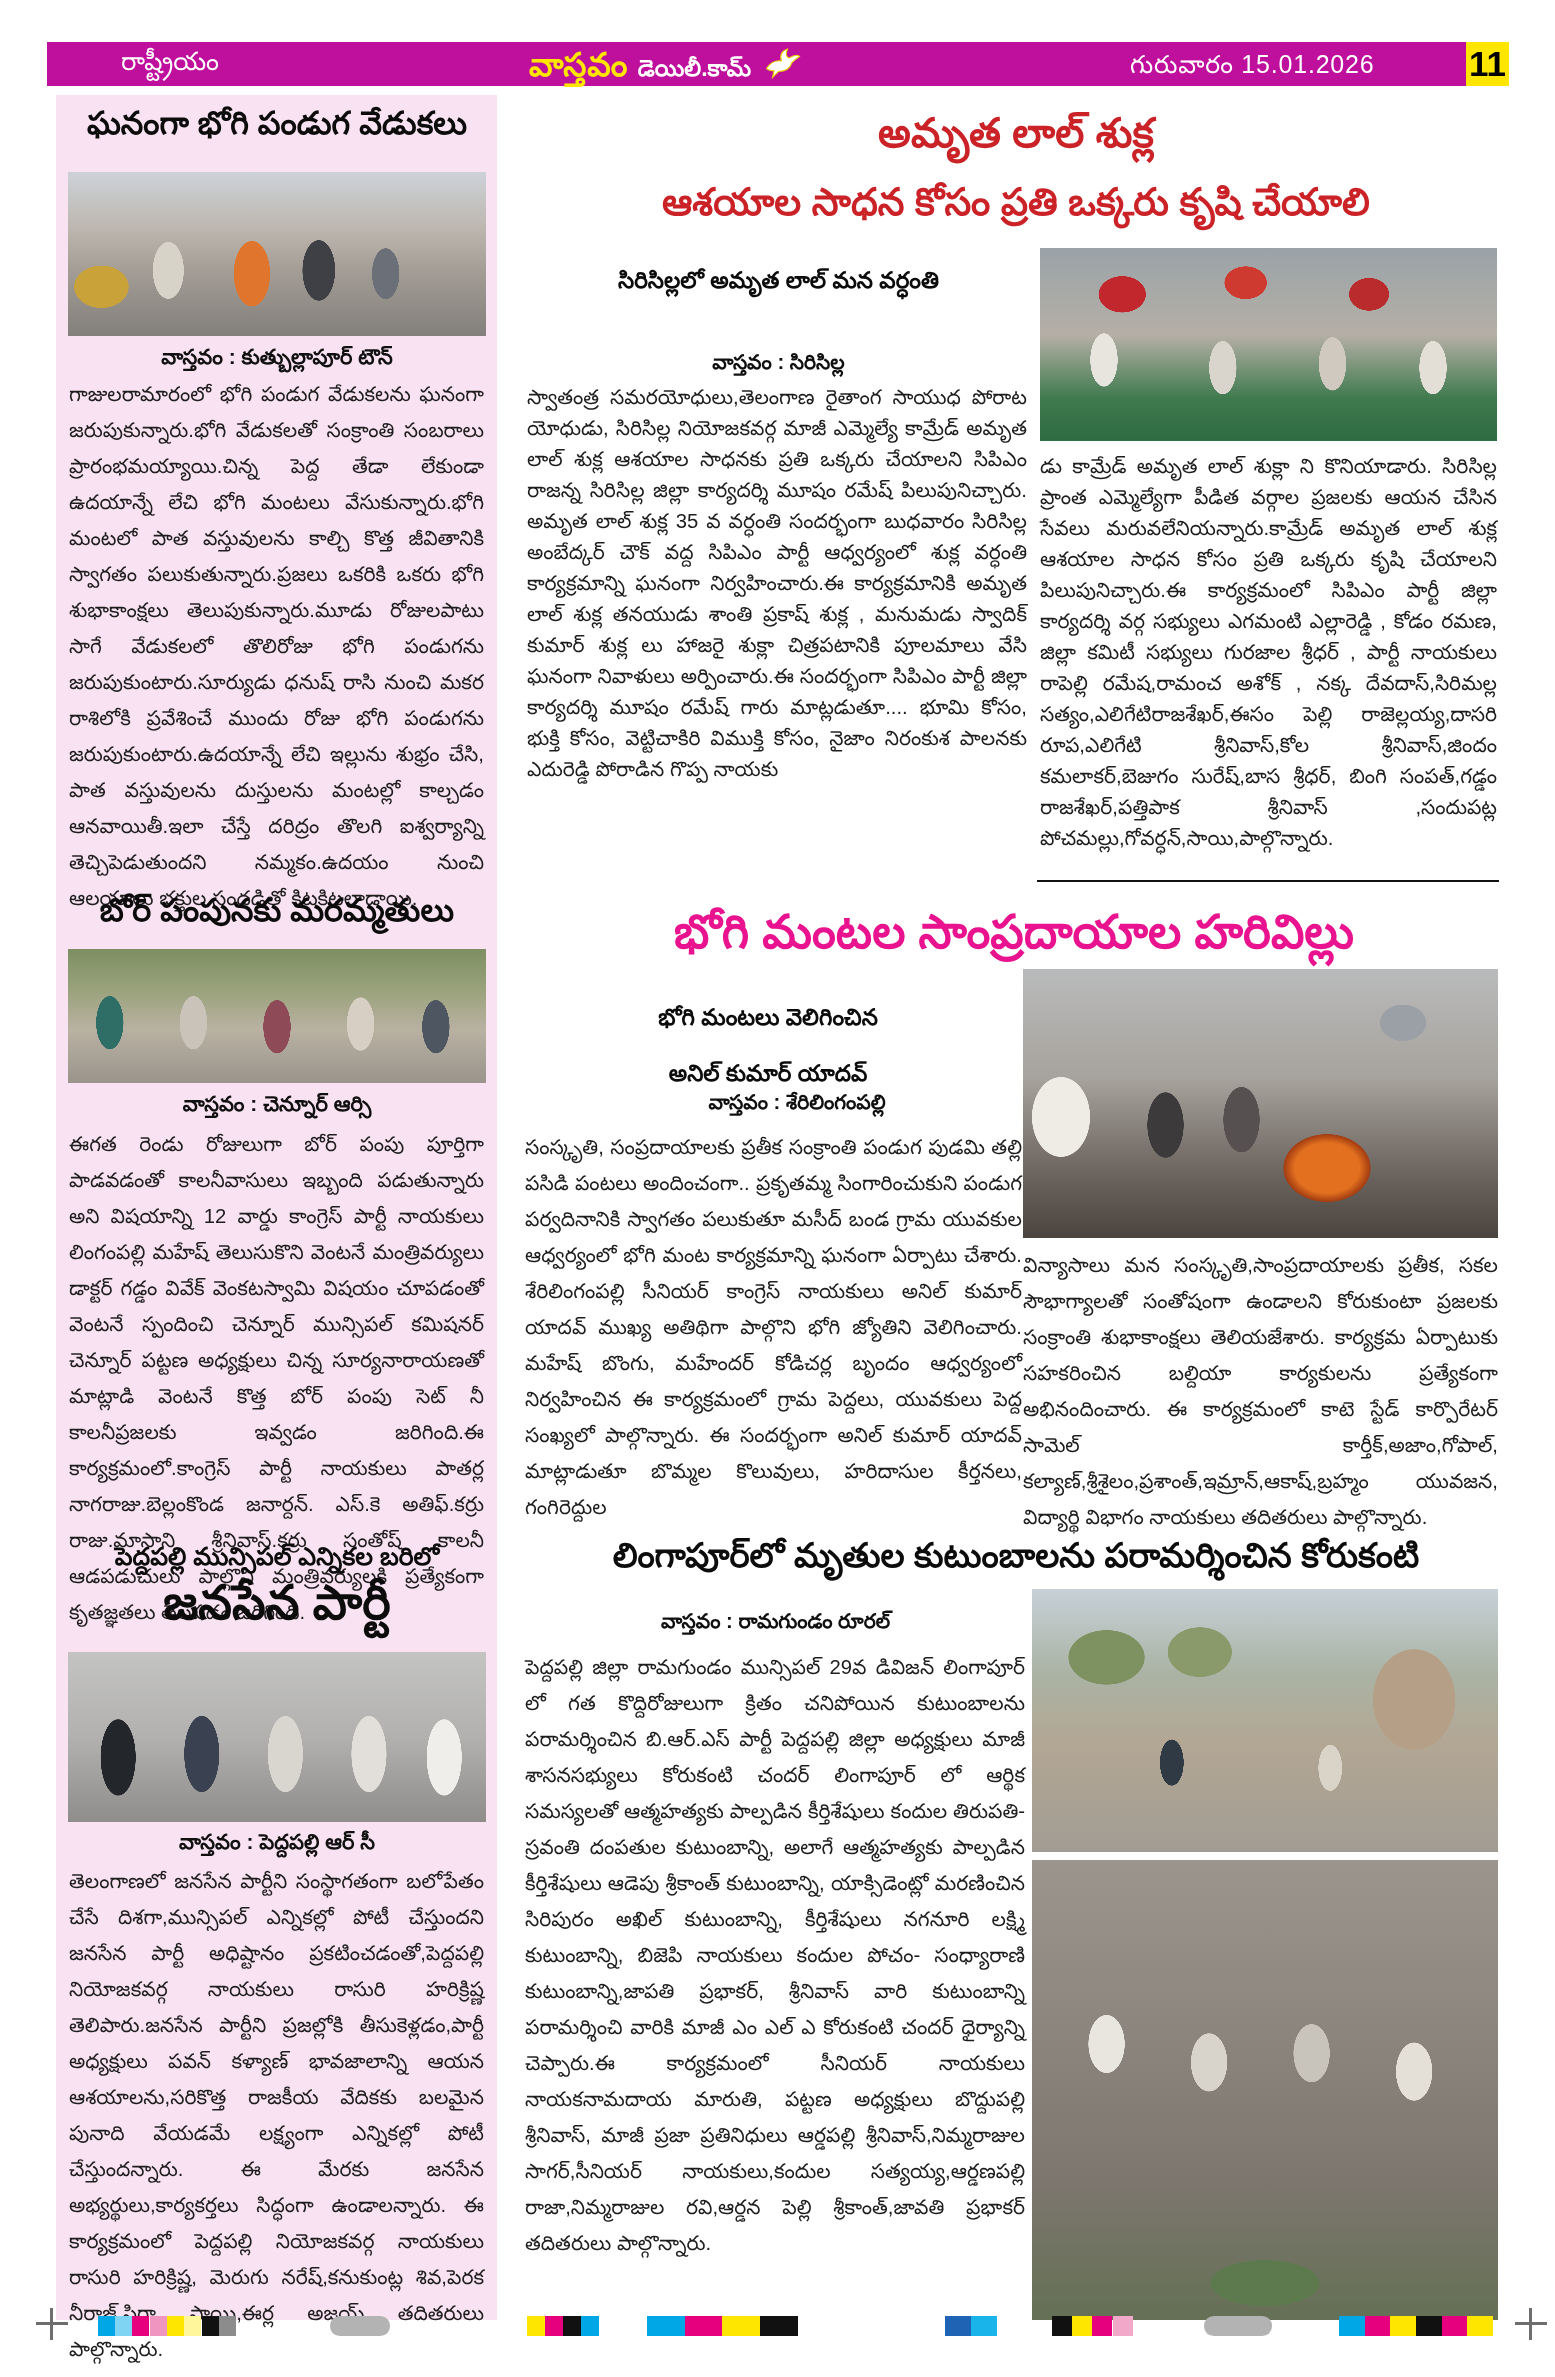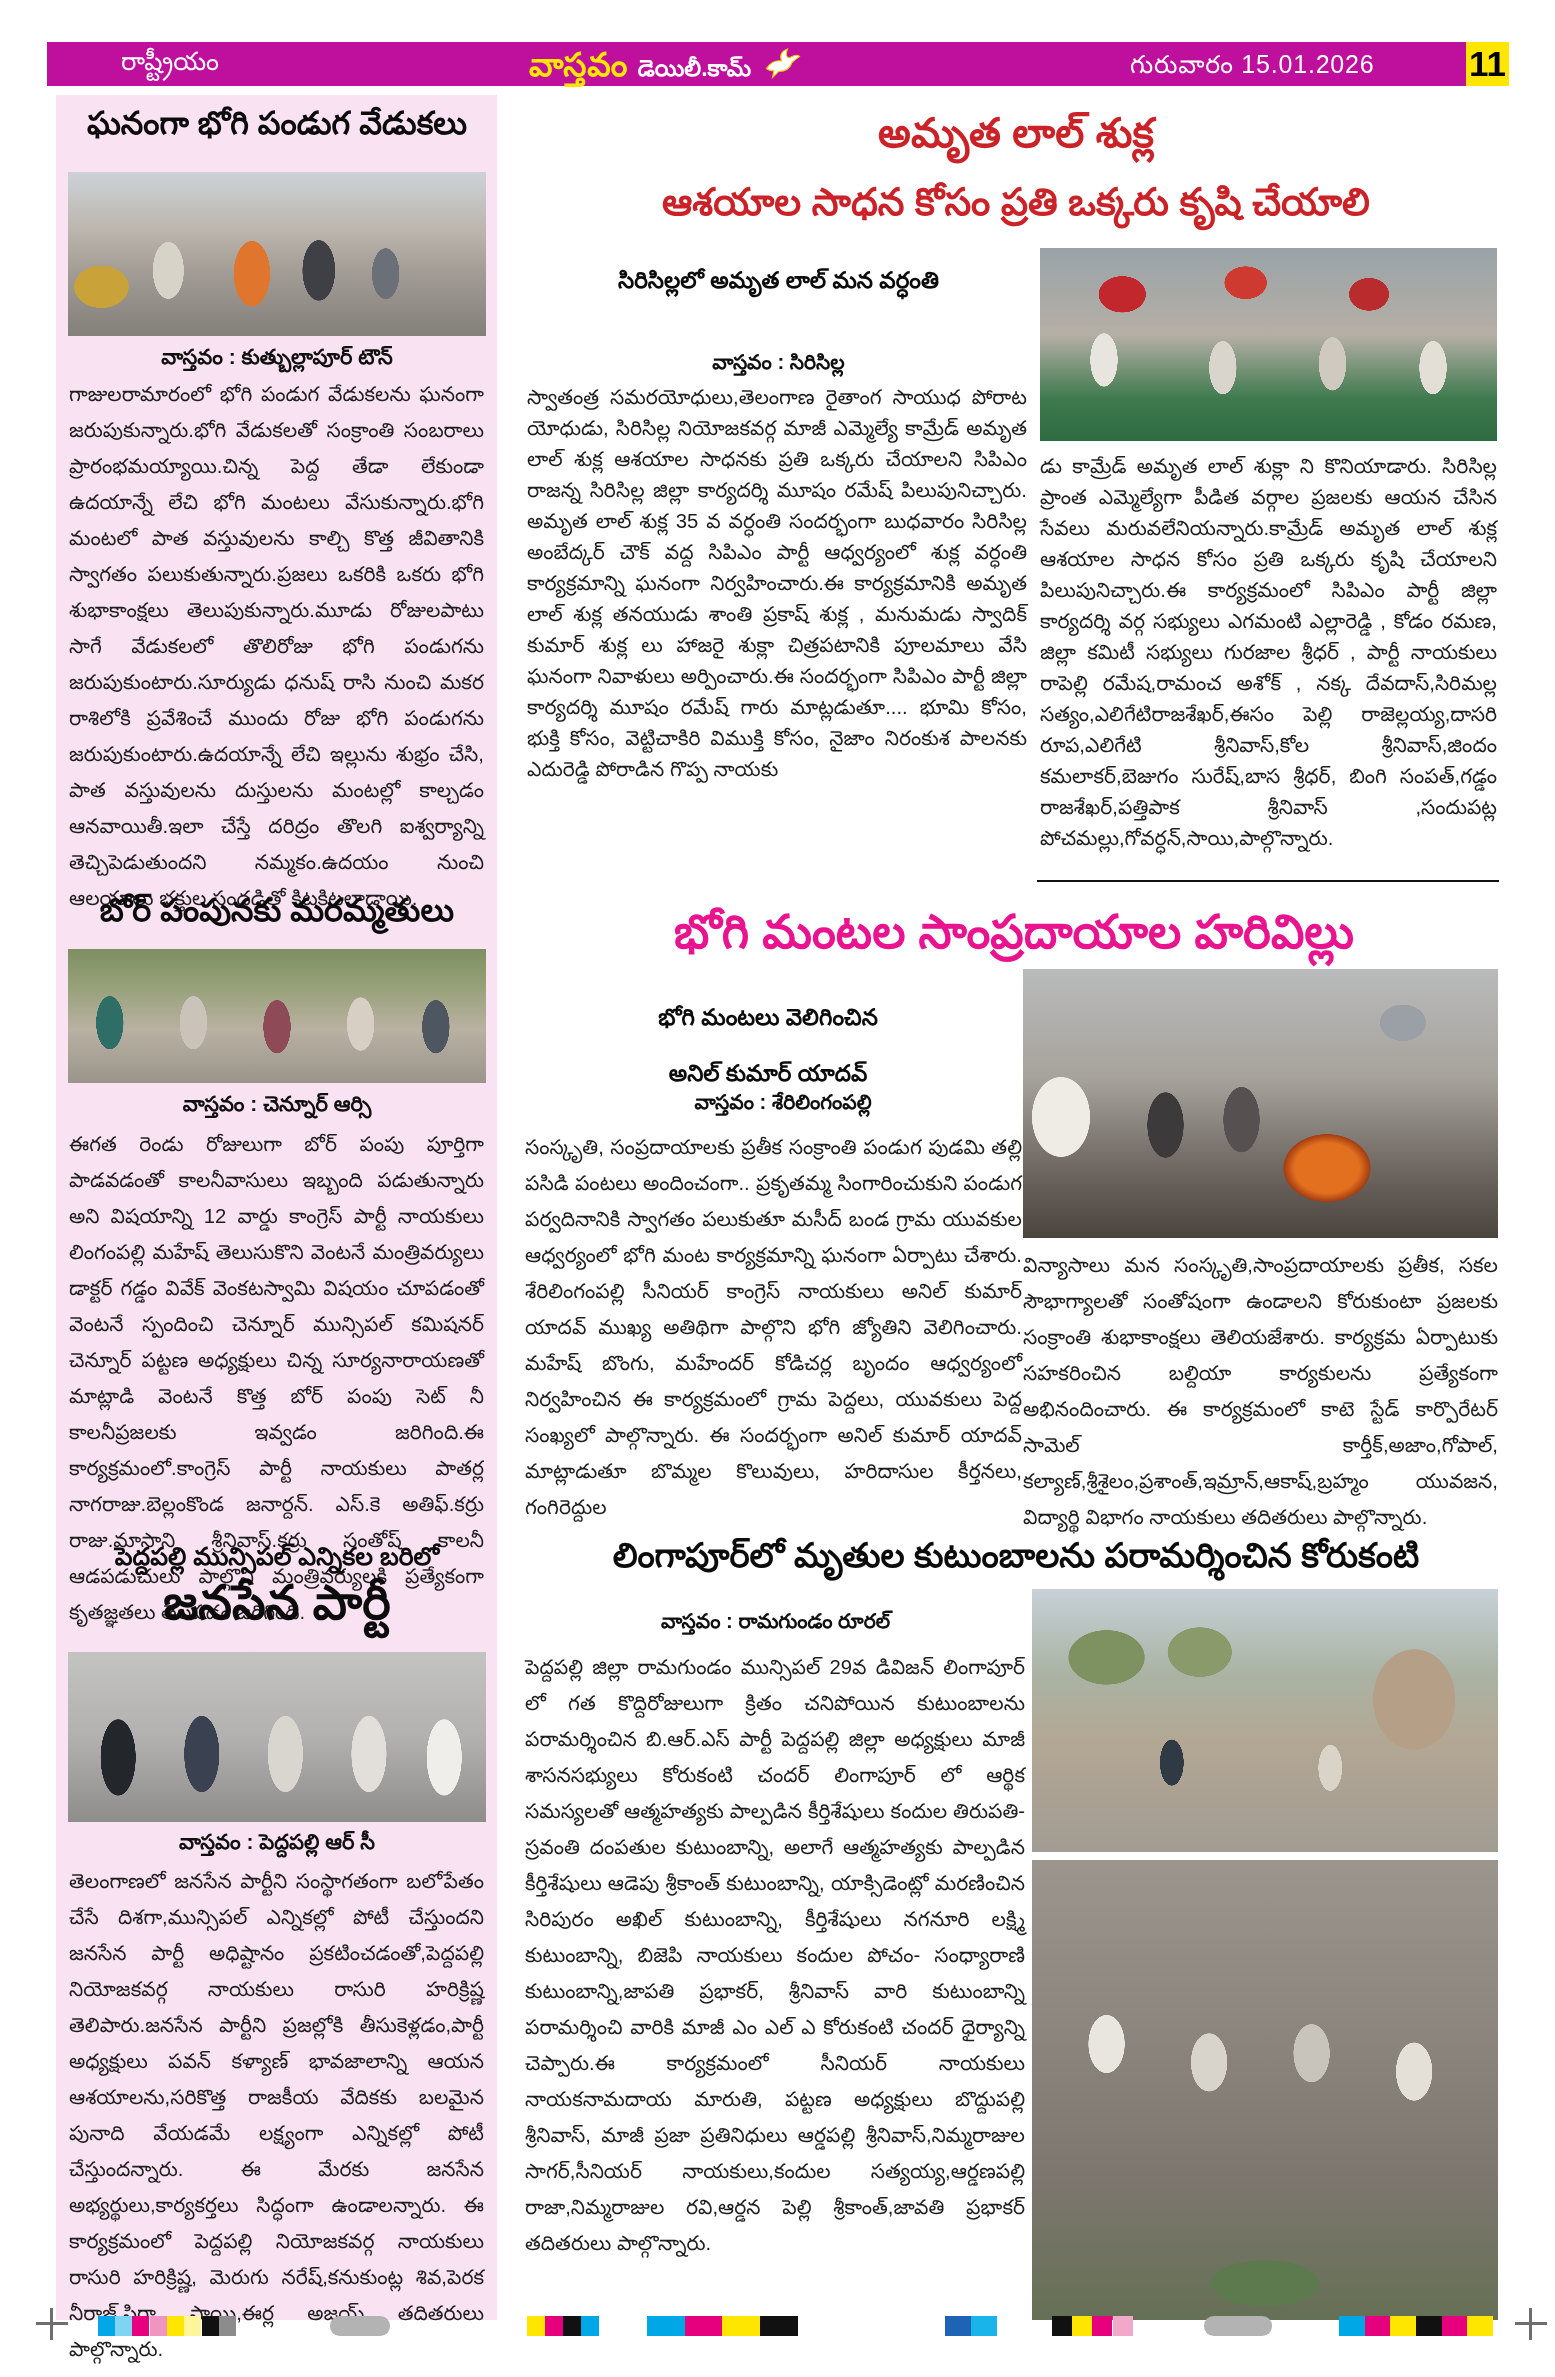--- a/index.html
+++ b/index.html
@@ -130,21 +130,21 @@
   <div class="abs subhead" style="left:530px;top:265px;width:497px;">సిరిసిల్లలో అమృత లాల్ మన వర్ధంతి</div>
   <div class="abs byline" style="left:530px;top:351px;width:497px;font-size:20.3px;">వాస్తవం : సిరిసిల్ల</div>
   <div class="abs body-text" style="left:527px;top:382px;width:500px;line-height:31px;">స్వాతంత్ర సమరయోధులు,తెలంగాణ రైతాంగ సాయుధ పోరాట యోధుడు, సిరిసిల్ల నియోజకవర్గ మాజీ ఎమ్మెల్యే కామ్రేడ్ అమృత లాల్ శుక్ల ఆశయాల సాధనకు ప్రతి ఒక్కరు చేయాలని సిపిఎం రాజన్న సిరిసిల్ల జిల్లా కార్యదర్శి మూషం రమేష్ పిలుపునిచ్చారు. అమృత లాల్ శుక్ల 35 వ వర్ధంతి సందర్భంగా బుధవారం సిరిసిల్ల అంబేద్కర్ చౌక్ వద్ద సిపిఎం పార్టీ ఆధ్వర్యంలో శుక్ల వర్ధంతి కార్యక్రమాన్ని ఘనంగా నిర్వహించారు.ఈ కార్యక్రమానికి అమృత లాల్ శుక్ల తనయుడు శాంతి ప్రకాష్ శుక్ల , మనుమడు స్వాదిక్ కుమార్ శుక్ల లు హాజరై శుక్లా చిత్రపటానికి పూలమాలు వేసి ఘనంగా నివాళులు అర్పించారు.ఈ సందర్భంగా సిపిఎం పార్టీ జిల్లా కార్యదర్శి మూషం రమేష్ గారు మాట్లడుతూ.... భూమి కోసం, భుక్తి కోసం, వెట్టిచాకిరి విముక్తి కోసం, నైజాం నిరంకుశ పాలనకు ఎదురెడ్డి పోరాడిన గొప్ప నాయకు</div>
   <div class="abs body-text" style="left:1040px;top:451px;width:457px;line-height:31px;">డు కామ్రేడ్ అమృత లాల్ శుక్లా ని కొనియాడారు. సిరిసిల్ల ప్రాంత ఎమ్మెల్యేగా పీడిత వర్గాల ప్రజలకు ఆయన చేసిన సేవలు మరువలేనియన్నారు.కామ్రేడ్ అమృత లాల్ శుక్ల ఆశయాల సాధన కోసం ప్రతి ఒక్కరు కృషి చేయాలని పిలుపునిచ్చారు.ఈ కార్యక్రమంలో సిపిఎం పార్టీ జిల్లా కార్యదర్శి వర్గ సభ్యులు ఎగమంటి ఎల్లారెడ్డి , కోడం రమణ, జిల్లా కమిటీ సభ్యులు గురజాల శ్రీధర్ , పార్టీ నాయకులు రాపెల్లి రమేష,రామంచ అశోక్ , నక్క దేవదాస్,సిరిమల్ల సత్యం,ఎలిగేటిరాజశేఖర్,ఈసం పెల్లి రాజెల్లయ్య,దాసరి రూప,ఎలిగేటి శ్రీనివాస్,కోల శ్రీనివాస్,జిందం కమలాకర్,బెజుగం సురేష్,బాస శ్రీధర్, బింగి సంపత్,గడ్డం రాజశేఖర్,పత్తిపాక శ్రీనివాస్ ,సందుపట్ల పోచమల్లు,గోవర్ధన్,సాయి,పాల్గొన్నారు.</div>
   <div class="rule" style="left:1037px;top:880px;width:462px;height:2.3px;"></div>
 
   <div class="abs hl" style="left:523px;top:904px;width:982px;font-size:47px;color:#e9138f;">భోగి మంటల సాంప్రదాయాల హరివిల్లు</div>
   <div class="photo photoB" style="left:1023px;top:969px;width:475px;height:269px;"></div>
   <div class="abs subhead" style="left:527px;top:1002px;width:482px;">భోగి మంటలు వెలిగించిన</div>
   <div class="abs subhead" style="left:527px;top:1047px;width:482px;margin-top:11px;">అనిల్ కుమార్ యాదవ్</div>
-  <div class="abs byline" style="left:542px;top:1091px;width:482px;font-size:20.3px;">వాస్తవం : శేరిలింగంపల్లి</div>
+  <div class="abs byline" style="left:556px;top:1091px;width:482px;font-size:20.3px;">వాస్తవం : శేరిలింగంపల్లి</div>
   <div class="abs body-text" style="left:525px;top:1129px;width:497px;">సంస్కృతి, సంప్రదాయాలకు ప్రతీక సంక్రాంతి పండుగ పుడమి తల్లి పసిడి పంటలు అందించంగా.. ప్రకృతమ్మ సింగారించుకుని పండుగ పర్వదినానికి స్వాగతం పలుకుతూ మసీద్ బండ గ్రామ యువకుల ఆధ్వర్యంలో భోగి మంట కార్యక్రమాన్ని ఘనంగా ఏర్పాటు చేశారు. శేరిలింగంపల్లి సీనియర్ కాంగ్రెస్ నాయకులు అనిల్ కుమార్ యాదవ్ ముఖ్య అతిథిగా పాల్గొని భోగి జ్యోతిని వెలిగించారు. మహేష్ బొంగు, మహేందర్ కోడిచర్ల బృందం ఆధ్వర్యంలో నిర్వహించిన ఈ కార్యక్రమంలో గ్రామ పెద్దలు, యువకులు పెద్ద సంఖ్యలో పాల్గొన్నారు. ఈ సందర్భంగా అనిల్ కుమార్ యాదవ్ మాట్లాడుతూ బొమ్మల కొలువులు, హరిదాసుల కీర్తనలు, గంగిరెద్దుల</div>
   <div class="abs body-text" style="left:1023px;top:1247px;width:475px;">విన్యాసాలు మన సంస్కృతి,సాంప్రదాయాలకు ప్రతీక, సకల సౌభాగ్యాలతో సంతోషంగా ఉండాలని కోరుకుంటా ప్రజలకు సంక్రాంతి శుభాకాంక్షలు తెలియజేశారు. కార్యక్రమ ఏర్పాటుకు సహకరించిన బల్దియా కార్యకులను ప్రత్యేకంగా అభినందించారు. ఈ కార్యక్రమంలో కాటె స్టేడ్ కార్పొరేటర్ సామెల్ కార్తీక్,అజాం,గోపాల్, కల్యాణ్,శ్రీశైలం,ప్రశాంత్,ఇమ్రాన్,ఆకాష్,బ్రహ్మం యువజన, విద్యార్థి విభాగం నాయకులు తదితరులు పాల్గొన్నారు.</div>
 
   <div class="abs hl" style="left:523px;top:1536px;width:986px;font-size:34px;">లింగాపూర్‌లో మృతుల కుటుంబాలను పరామర్శించిన కోరుకంటి</div>
   <div class="photo photoC1" style="left:1032px;top:1589px;width:466px;height:263px;"></div>
   <div class="photo photoC2" style="left:1032px;top:1860px;width:466px;height:460px;"></div>
   <div class="abs byline" style="left:527px;top:1610px;width:497px;font-size:20.3px;">వాస్తవం : రామగుండం రూరల్</div>
   <div class="abs body-text" style="left:525px;top:1649px;width:500px;">పెద్దపల్లి జిల్లా రామగుండం మున్సిపల్ 29వ డివిజన్ లింగాపూర్ లో గత కొద్దిరోజులుగా క్రితం చనిపోయిన కుటుంబాలను పరామర్శించిన బి.ఆర్.ఎస్ పార్టీ పెద్దపల్లి జిల్లా అధ్యక్షులు మాజీ శాసనసభ్యులు కోరుకంటి చందర్ లింగాపూర్ లో ఆర్థిక సమస్యలతో ఆత్మహత్యకు పాల్పడిన కీర్తిశేషులు కందుల తిరుపతి- స్రవంతి దంపతుల కుటుంబాన్ని, అలాగే ఆత్మహత్యకు పాల్పడిన కీర్తిశేషులు ఆడెపు శ్రీకాంత్ కుటుంబాన్ని, యాక్సిడెంట్లో మరణించిన సిరిపురం అఖిల్ కుటుంబాన్ని, కీర్తిశేషులు నగనూరి లక్ష్మి కుటుంబాన్ని, బిజెపి నాయకులు కందుల పోచం- సంధ్యారాణి కుటుంబాన్ని,జాపతి ప్రభాకర్, శ్రీనివాస్ వారి కుటుంబాన్ని పరామర్శించి వారికి మాజీ ఎం ఎల్ ఎ కోరుకంటి చందర్ ధైర్యాన్ని చెప్పారు.ఈ కార్యక్రమంలో సీనియర్ నాయకులు నాయకనామదాయ మారుతి, పట్టణ అధ్యక్షులు బొద్దుపల్లి శ్రీనివాస్, మాజీ ప్రజా ప్రతినిధులు ఆర్డపల్లి శ్రీనివాస్,నిమ్మరాజుల సాగర్,సీనియర్ నాయకులు,కందుల సత్యయ్య,ఆర్డణపల్లి రాజా,నిమ్మరాజుల రవి,ఆర్డన పెల్లి శ్రీకాంత్,జావతి ప్రభాకర్ తదితరులు పాల్గొన్నారు.</div>
 
   <div class="cross" style="left:36px;top:2308px;"></div>

